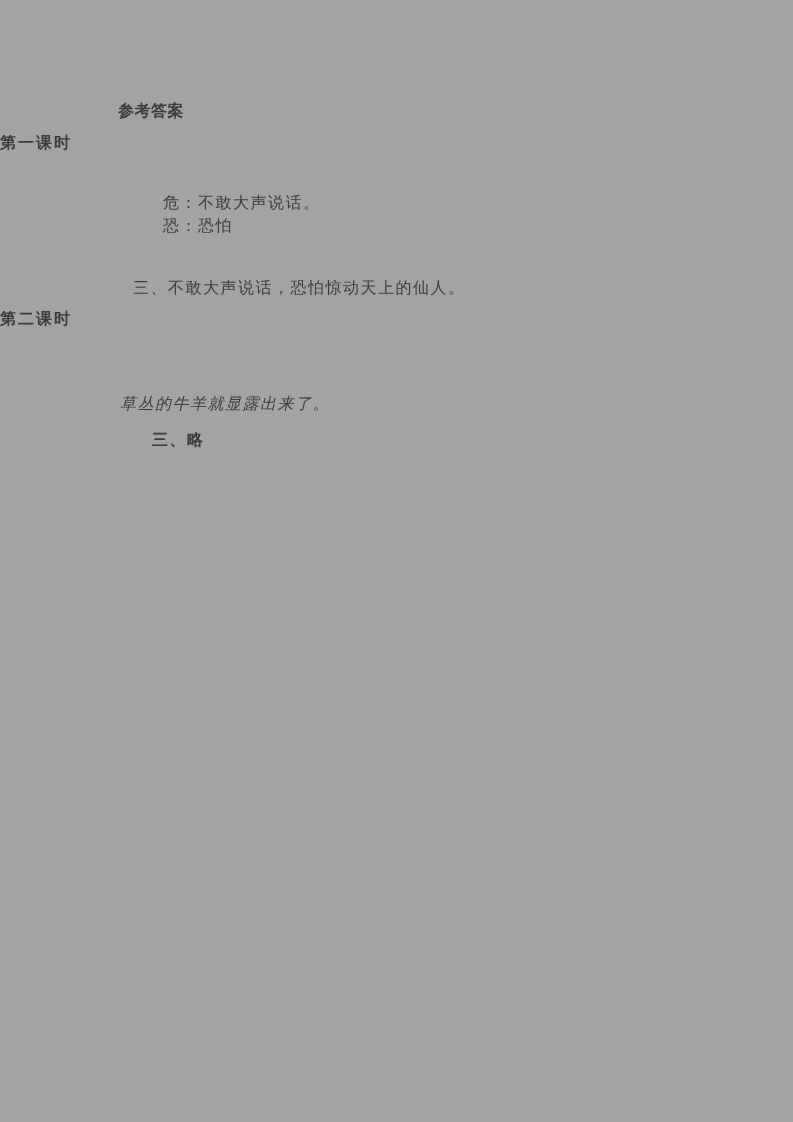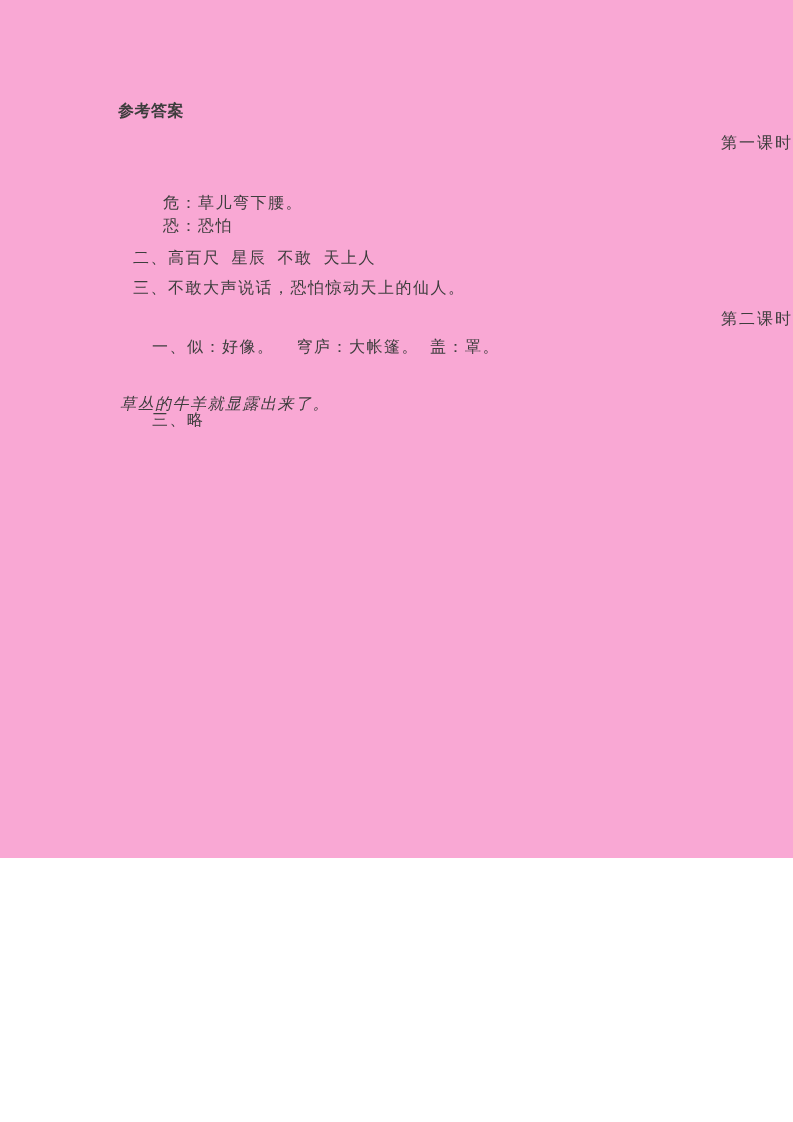--- a/index.html
+++ b/index.html
@@ -5,68 +5,66 @@
   * { margin: 0; padding: 0; box-sizing: border-box; }
   html, body {
     width: 793px;
     height: 1122px;
     background: #ffffff;
     overflow: hidden;
   }
   .page {
     position: relative;
     width: 793px;
-    height: 858px;
-    background: #f9a8d4;
+    height: 1122px;
+    background: #a3a3a3;
     font-family: "Liberation Serif", "DejaVu Serif", serif;
     color: #3d3d3d;
   }
   .line {
     position: absolute;
     font-size: 16px;
     line-height: 1;
     letter-spacing: 1.5px;
     white-space: pre;
     color: #3d3d3d;
   }
   .doc-title {
     font-weight: bold;
     letter-spacing: 0.5px;
   }
   .heading {
     left: 0;
     width: 793px;
-    text-align: right;
-    font-weight: normal;
+    text-align: left;
+    font-weight: bold;
     letter-spacing: 2px;
   }
   .tight {
     letter-spacing: 0;
   }
 </style>
 </head>
 <body>
 
 <div class="page">
 
   <div class="line doc-title" style="left:118px; top:103px;">参考答案</div>
 
   <div class="line heading" style="top:135px;">第一课时</div>
 
 
-  <div class="line" style="left:163px; top:195px;">危：草儿弯下腰。</div>
+  <div class="line" style="left:163px; top:195px;">危：不敢大声说话。</div>
 
   <div class="line" style="left:163px; top:218px;">恐：恐怕</div>
 
-  <div class="line" style="left:133px; top:250px;">二、高百尺  星辰  不敢  天上人</div>
 
   <div class="line" style="left:133px; top:280px;">三、不敢大声说话，恐怕惊动天上的仙人。</div>
 
   <div class="line heading" style="top:311px;">第二课时</div>
 
-  <div class="line" style="left:152px; top:339px;">一、似：好像。    穹庐：大帐篷。  盖：罩。</div>
 
 
   <div class="line" style="left:120px; top:396px;font-style:italic;">草丛的牛羊就显露出来了。</div>
 
-  <div class="line" style="left:152px; top:412px;">三、略</div>
+  <div class="line" style="left:152px; top:432px;font-weight:bold;">三、略</div>
 
 </div>
 
 </body></html>

